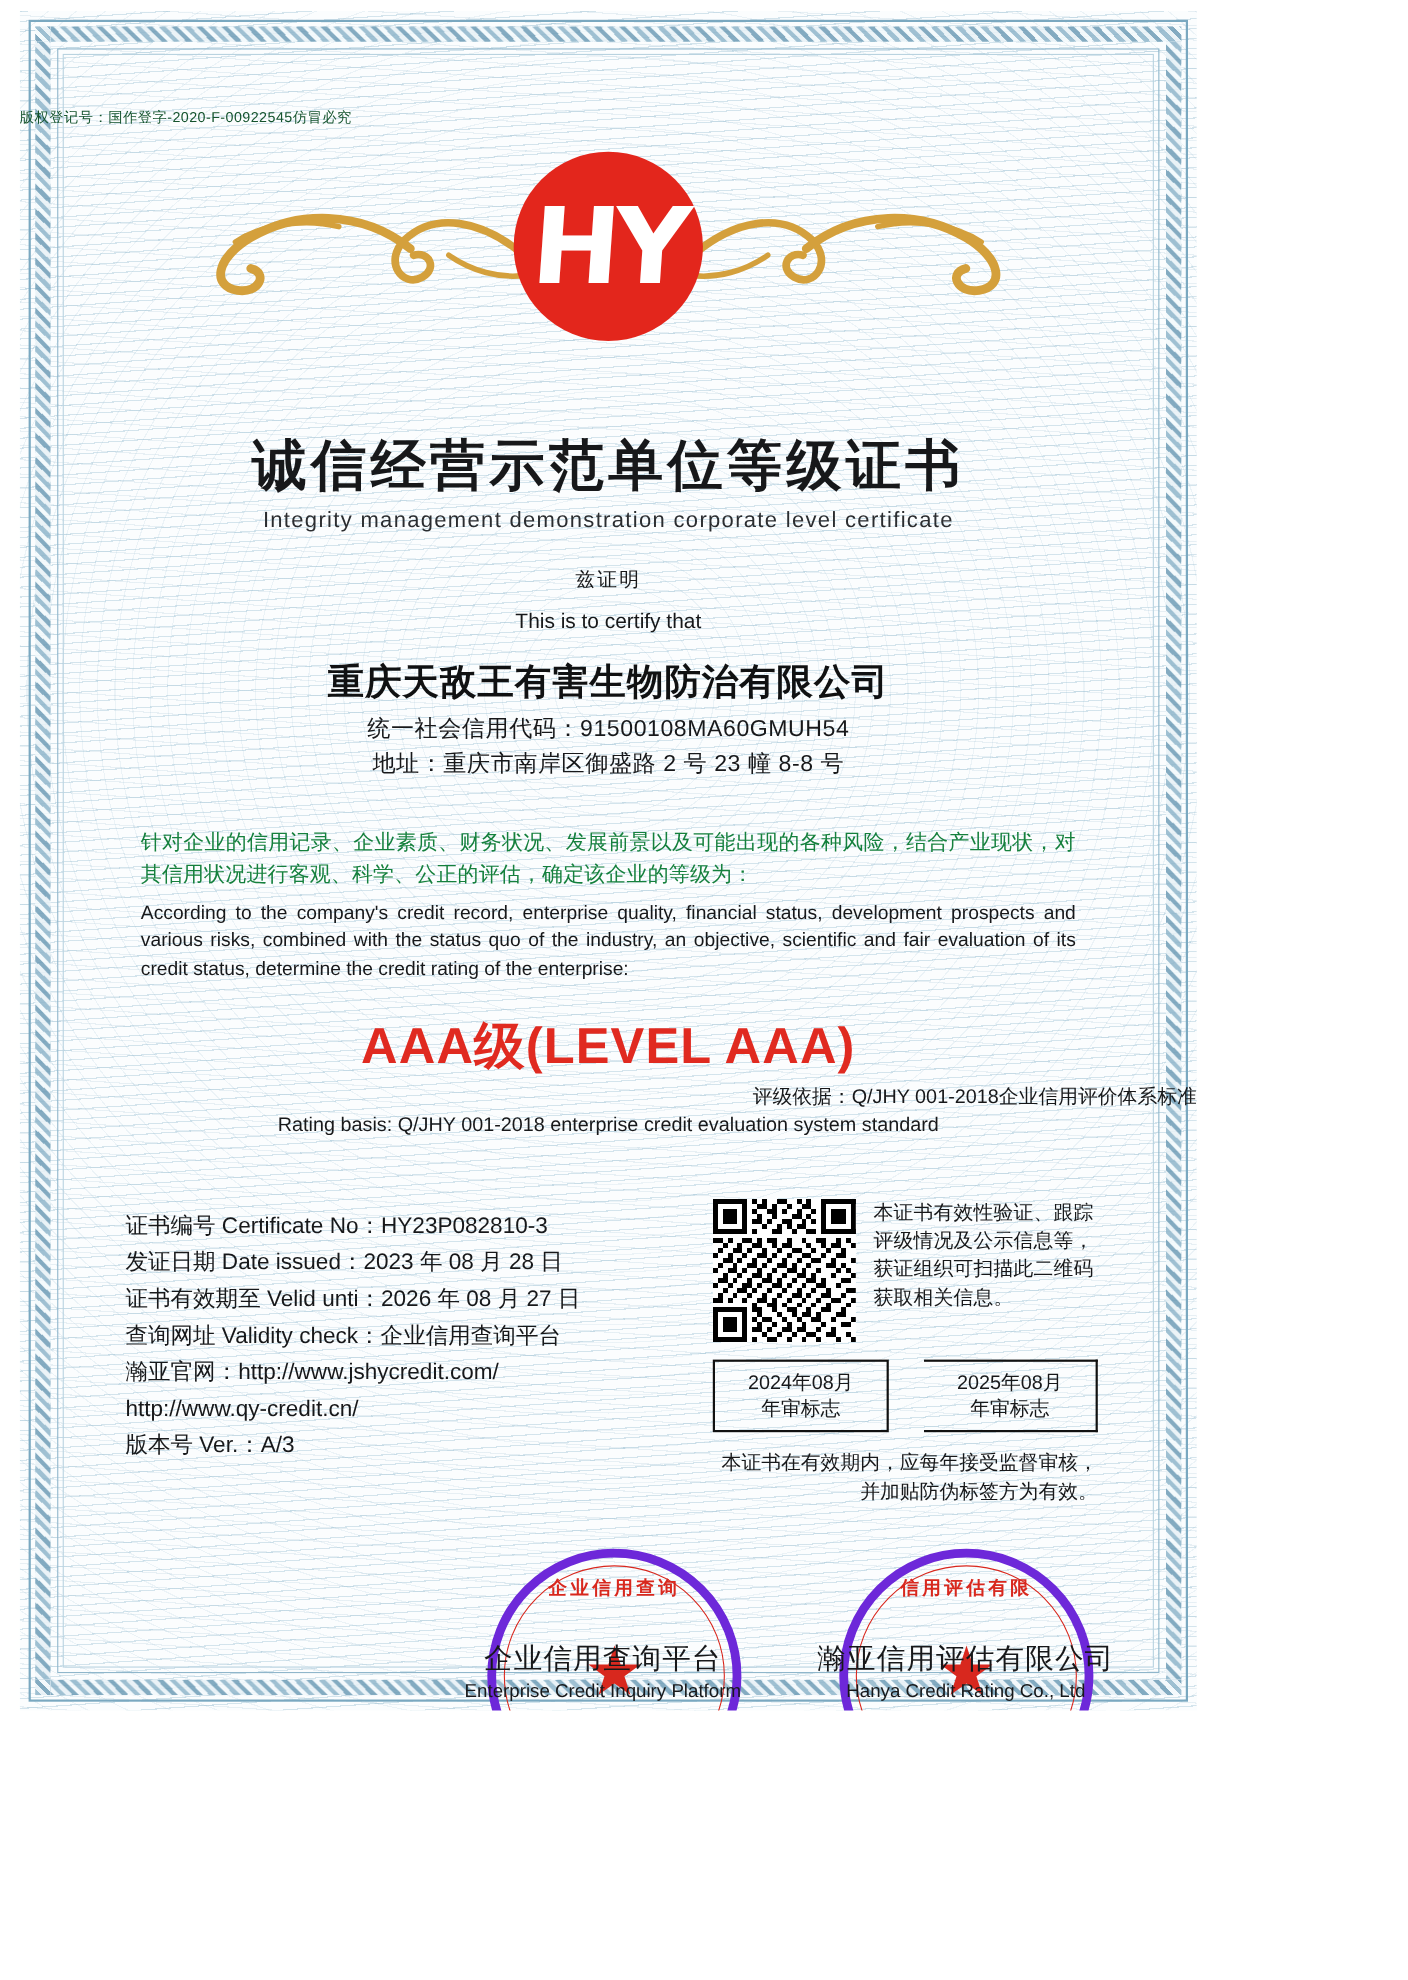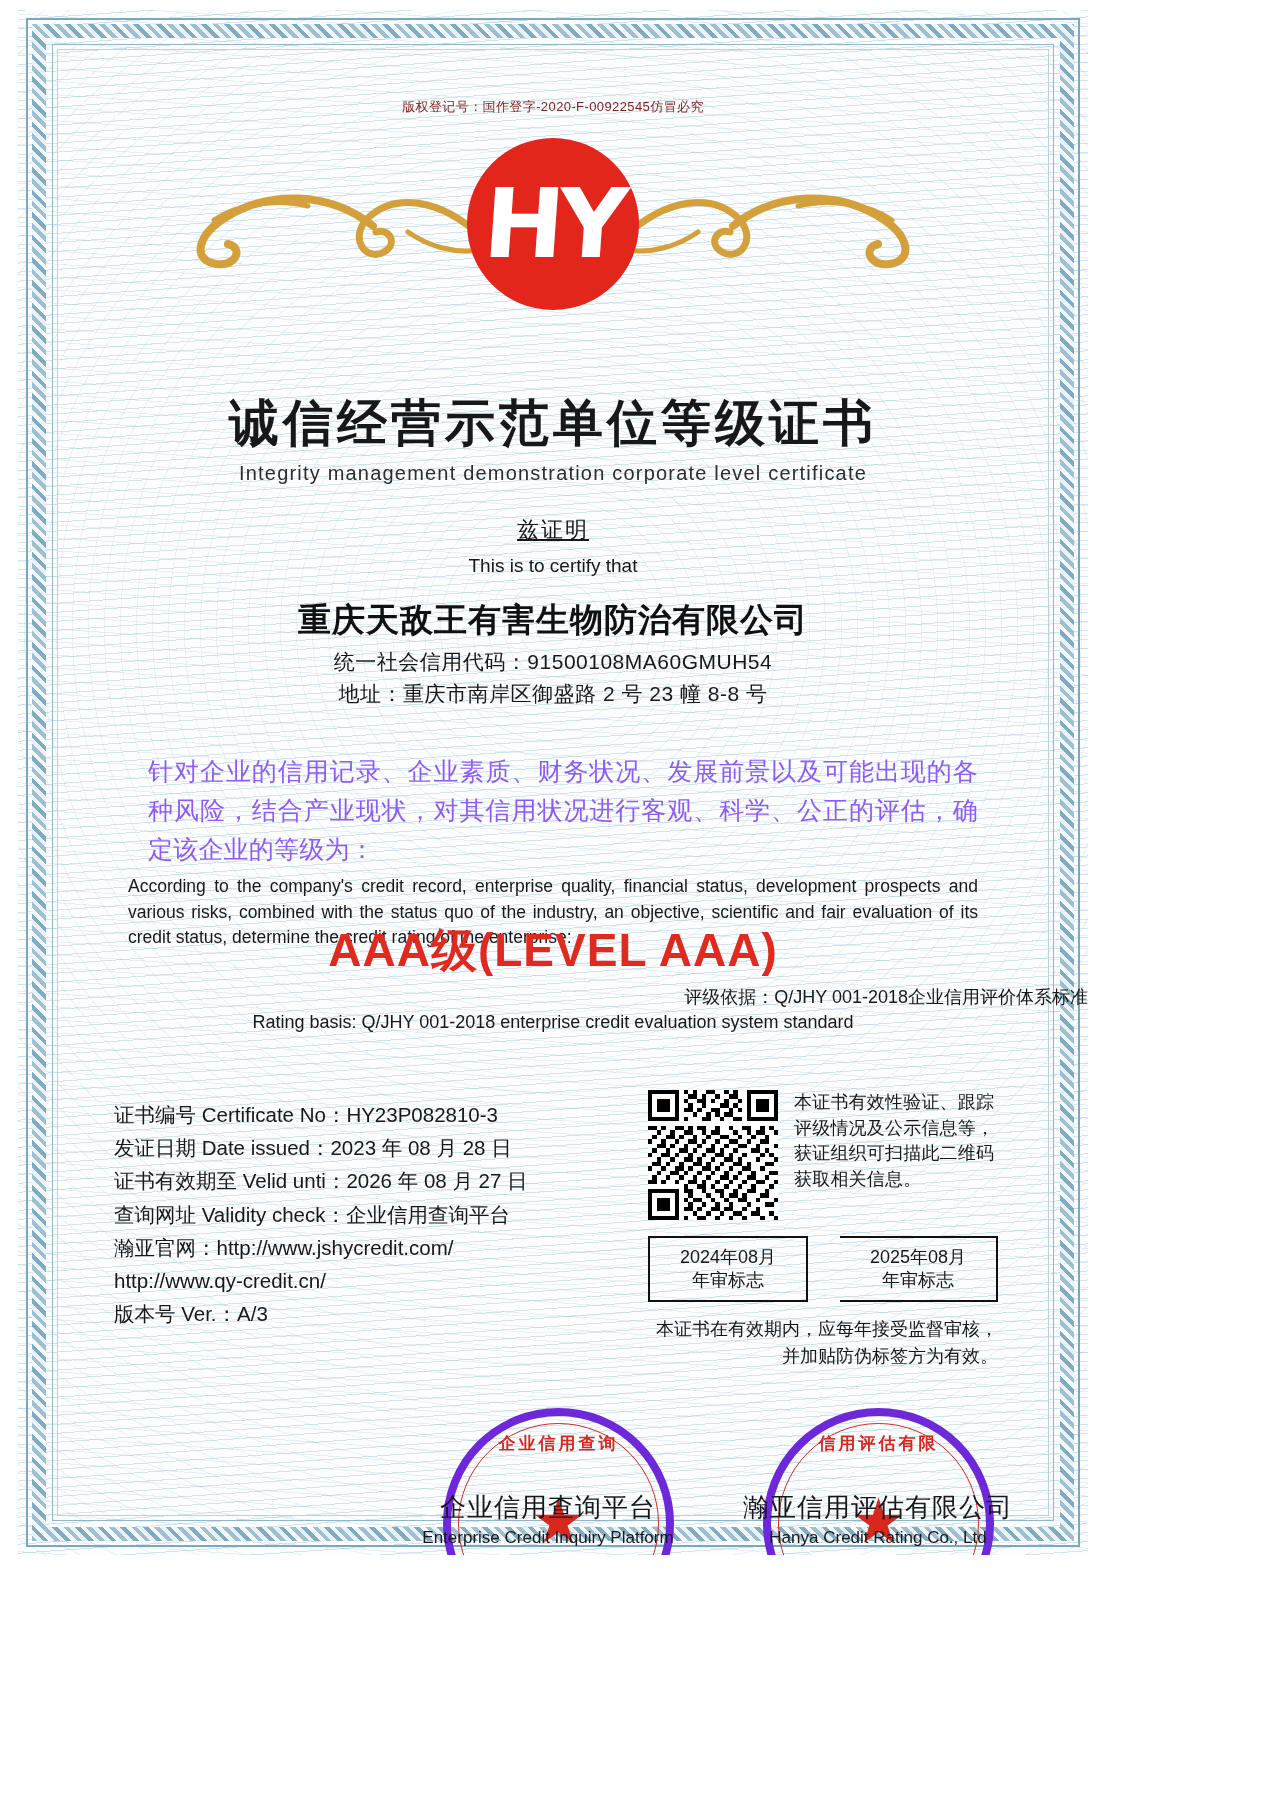--- a/index.html
+++ b/index.html
@@ -94,23 +94,22 @@
     inset: 0;
     padding: 0 64px;
     box-sizing: border-box;
   }
 
   .copyright-line {
     position: absolute;
     top: 88px;
     left: 0;
     right: 0;
-    text-align: center;
     font-size: 13px;
-    color: #7f1d1d;
+    color: #14532d;
     letter-spacing: 0.4px;
   }
 
   
   .logo-row {
     position: absolute;
     top: 118px;
     left: 0;
     right: 0;
     height: 190px;
@@ -166,24 +165,23 @@
     font-size: 20px;
     color: #2b2d30;
     letter-spacing: 1.2px;
   }
 
   .certify-cn {
     position: absolute;
     top: 505px;
     left: 0; right: 0;
     text-align: center;
-    font-size: 22px;
+    font-size: 18px;
     color: #17181a;
     letter-spacing: 2px;
-    text-decoration: underline;
   }
   .certify-en {
     position: absolute;
     top: 545px;
     left: 0; right: 0;
     text-align: center;
     font-size: 19px;
     color: #17181a;
   }
 
@@ -217,26 +215,25 @@
   }
 
   
   .body-block {
     position: absolute;
     top: 742px;
     left: 110px;
     right: 110px;
   }
   .body-cn {
-    font-size: 25px;
+    font-size: 19px;
     line-height: 1.55;
-    color: #8b5cf6;
+    color: #15803d;
     text-align: justify;
     letter-spacing: 0.2px;
-    margin-left: 20px;
   }
   .body-en {
     margin-top: 6px;
     font-size: 17.5px;
     line-height: 1.45;
     color: #17181a;
     text-align: justify;
   }
 
   .level-text {

